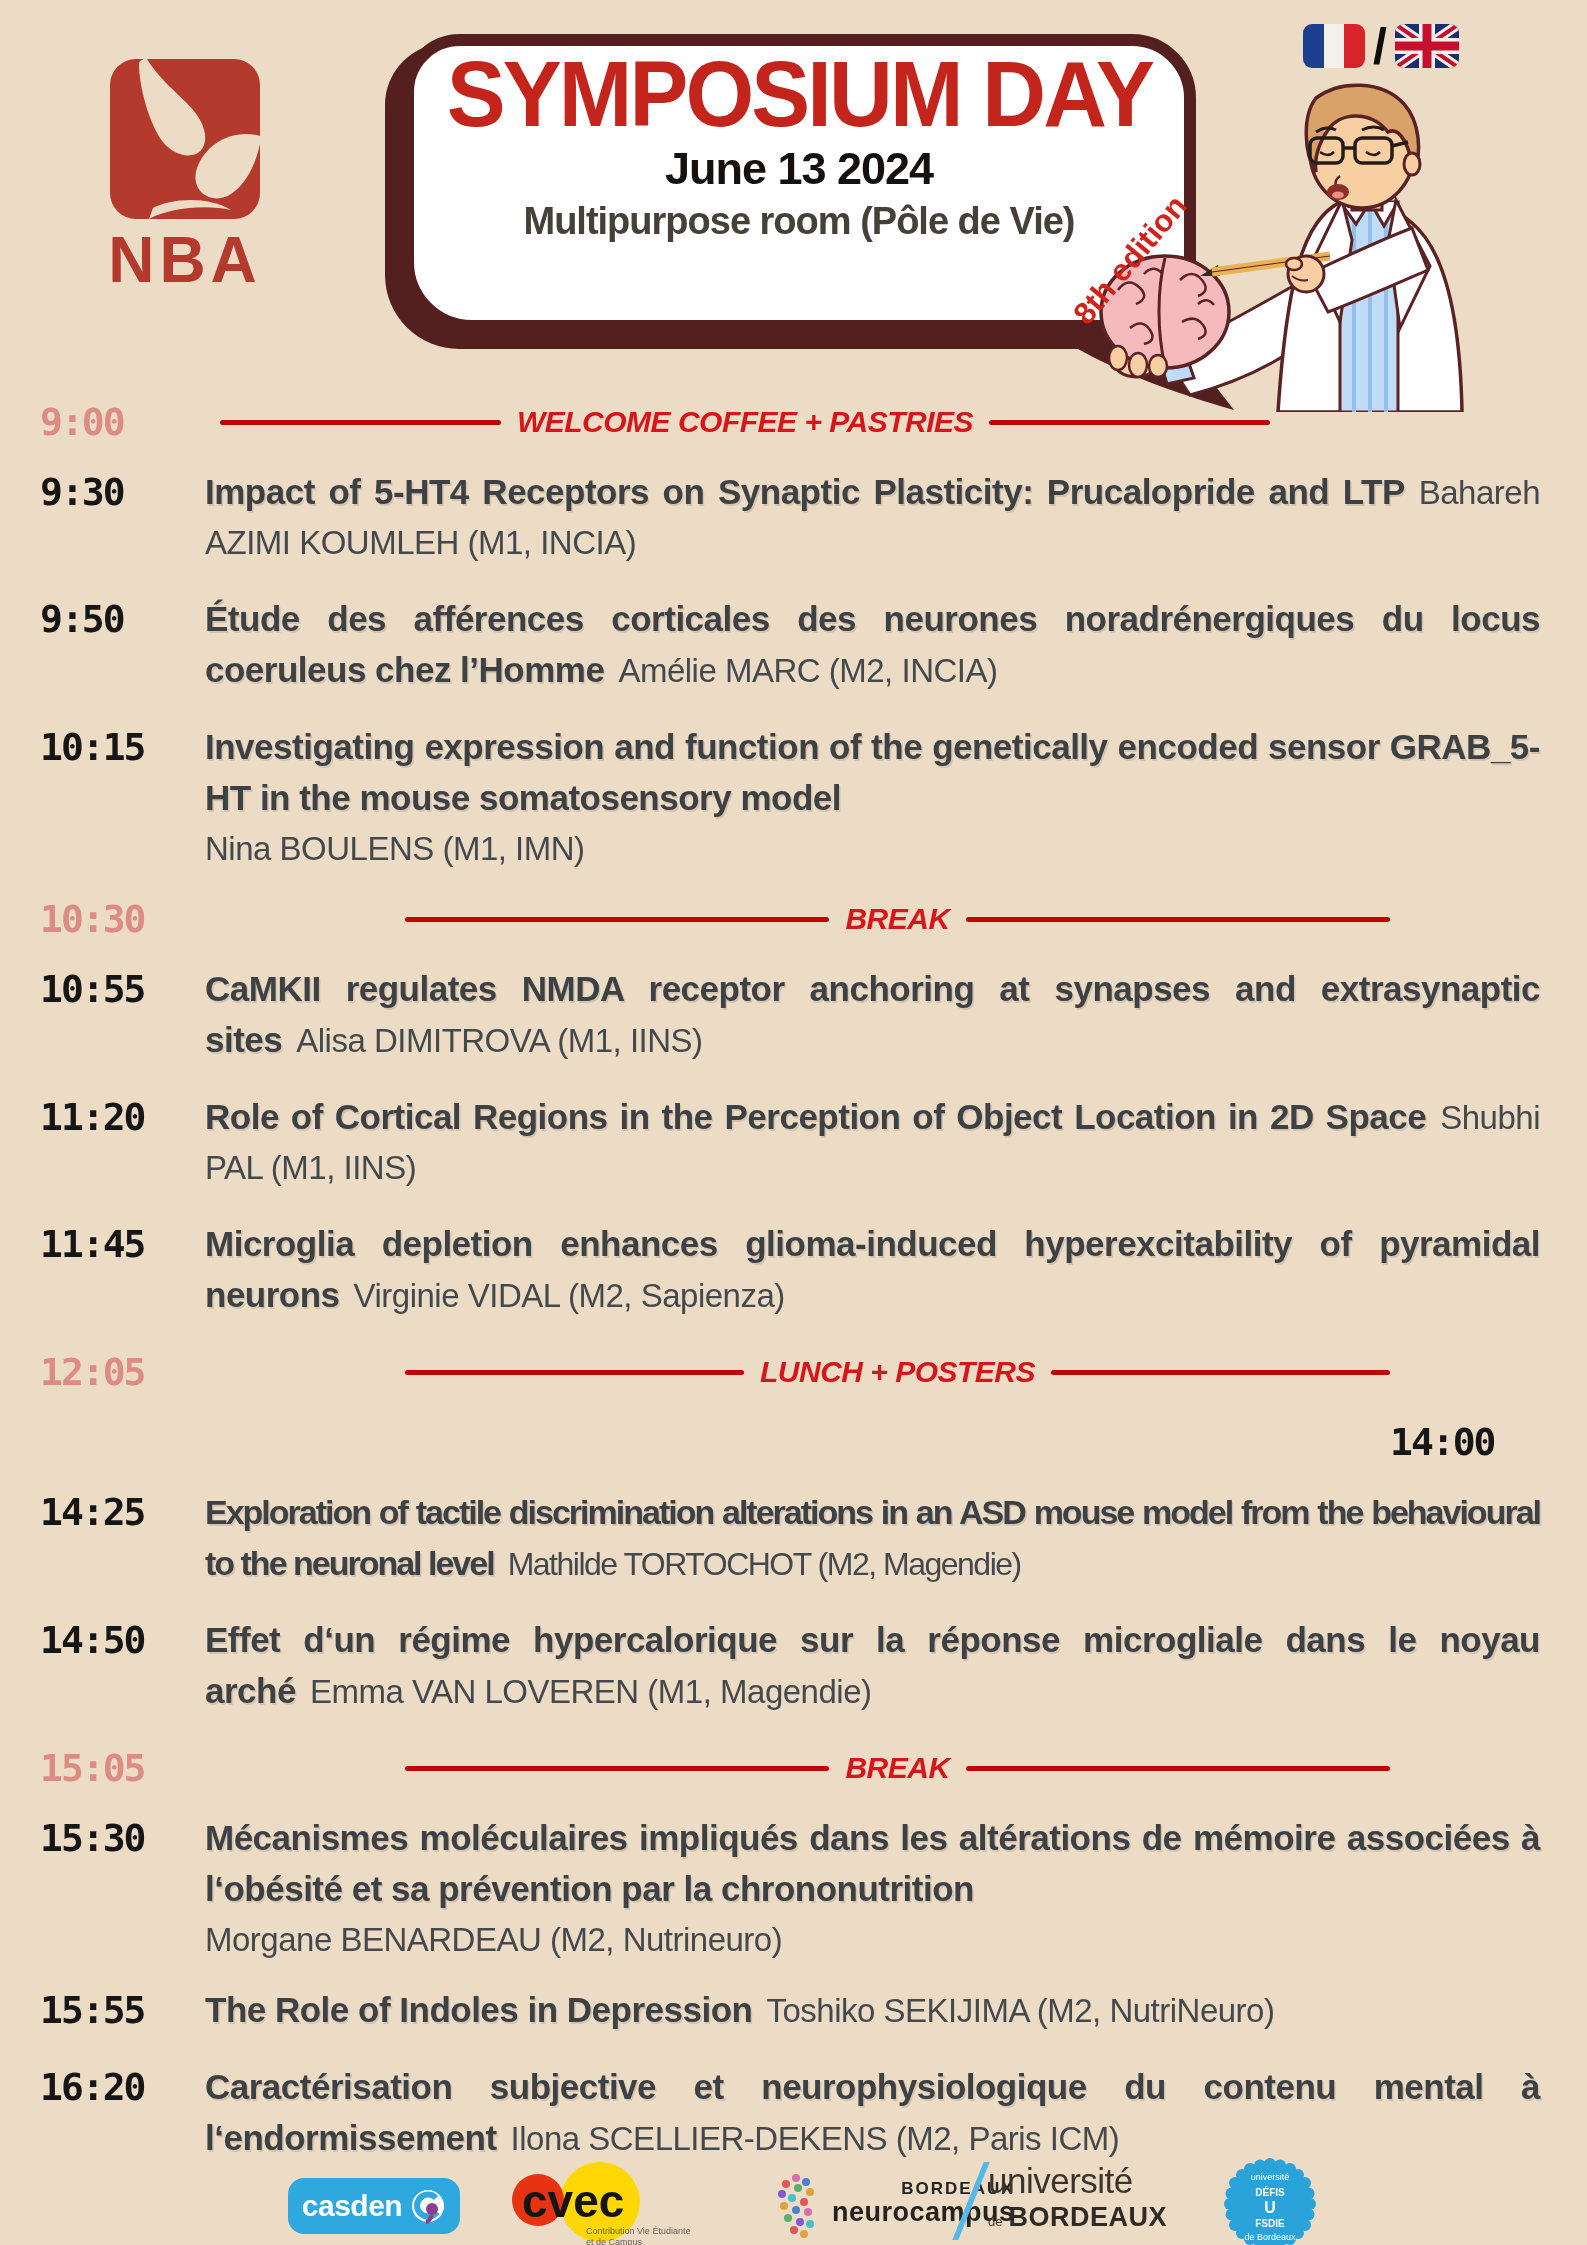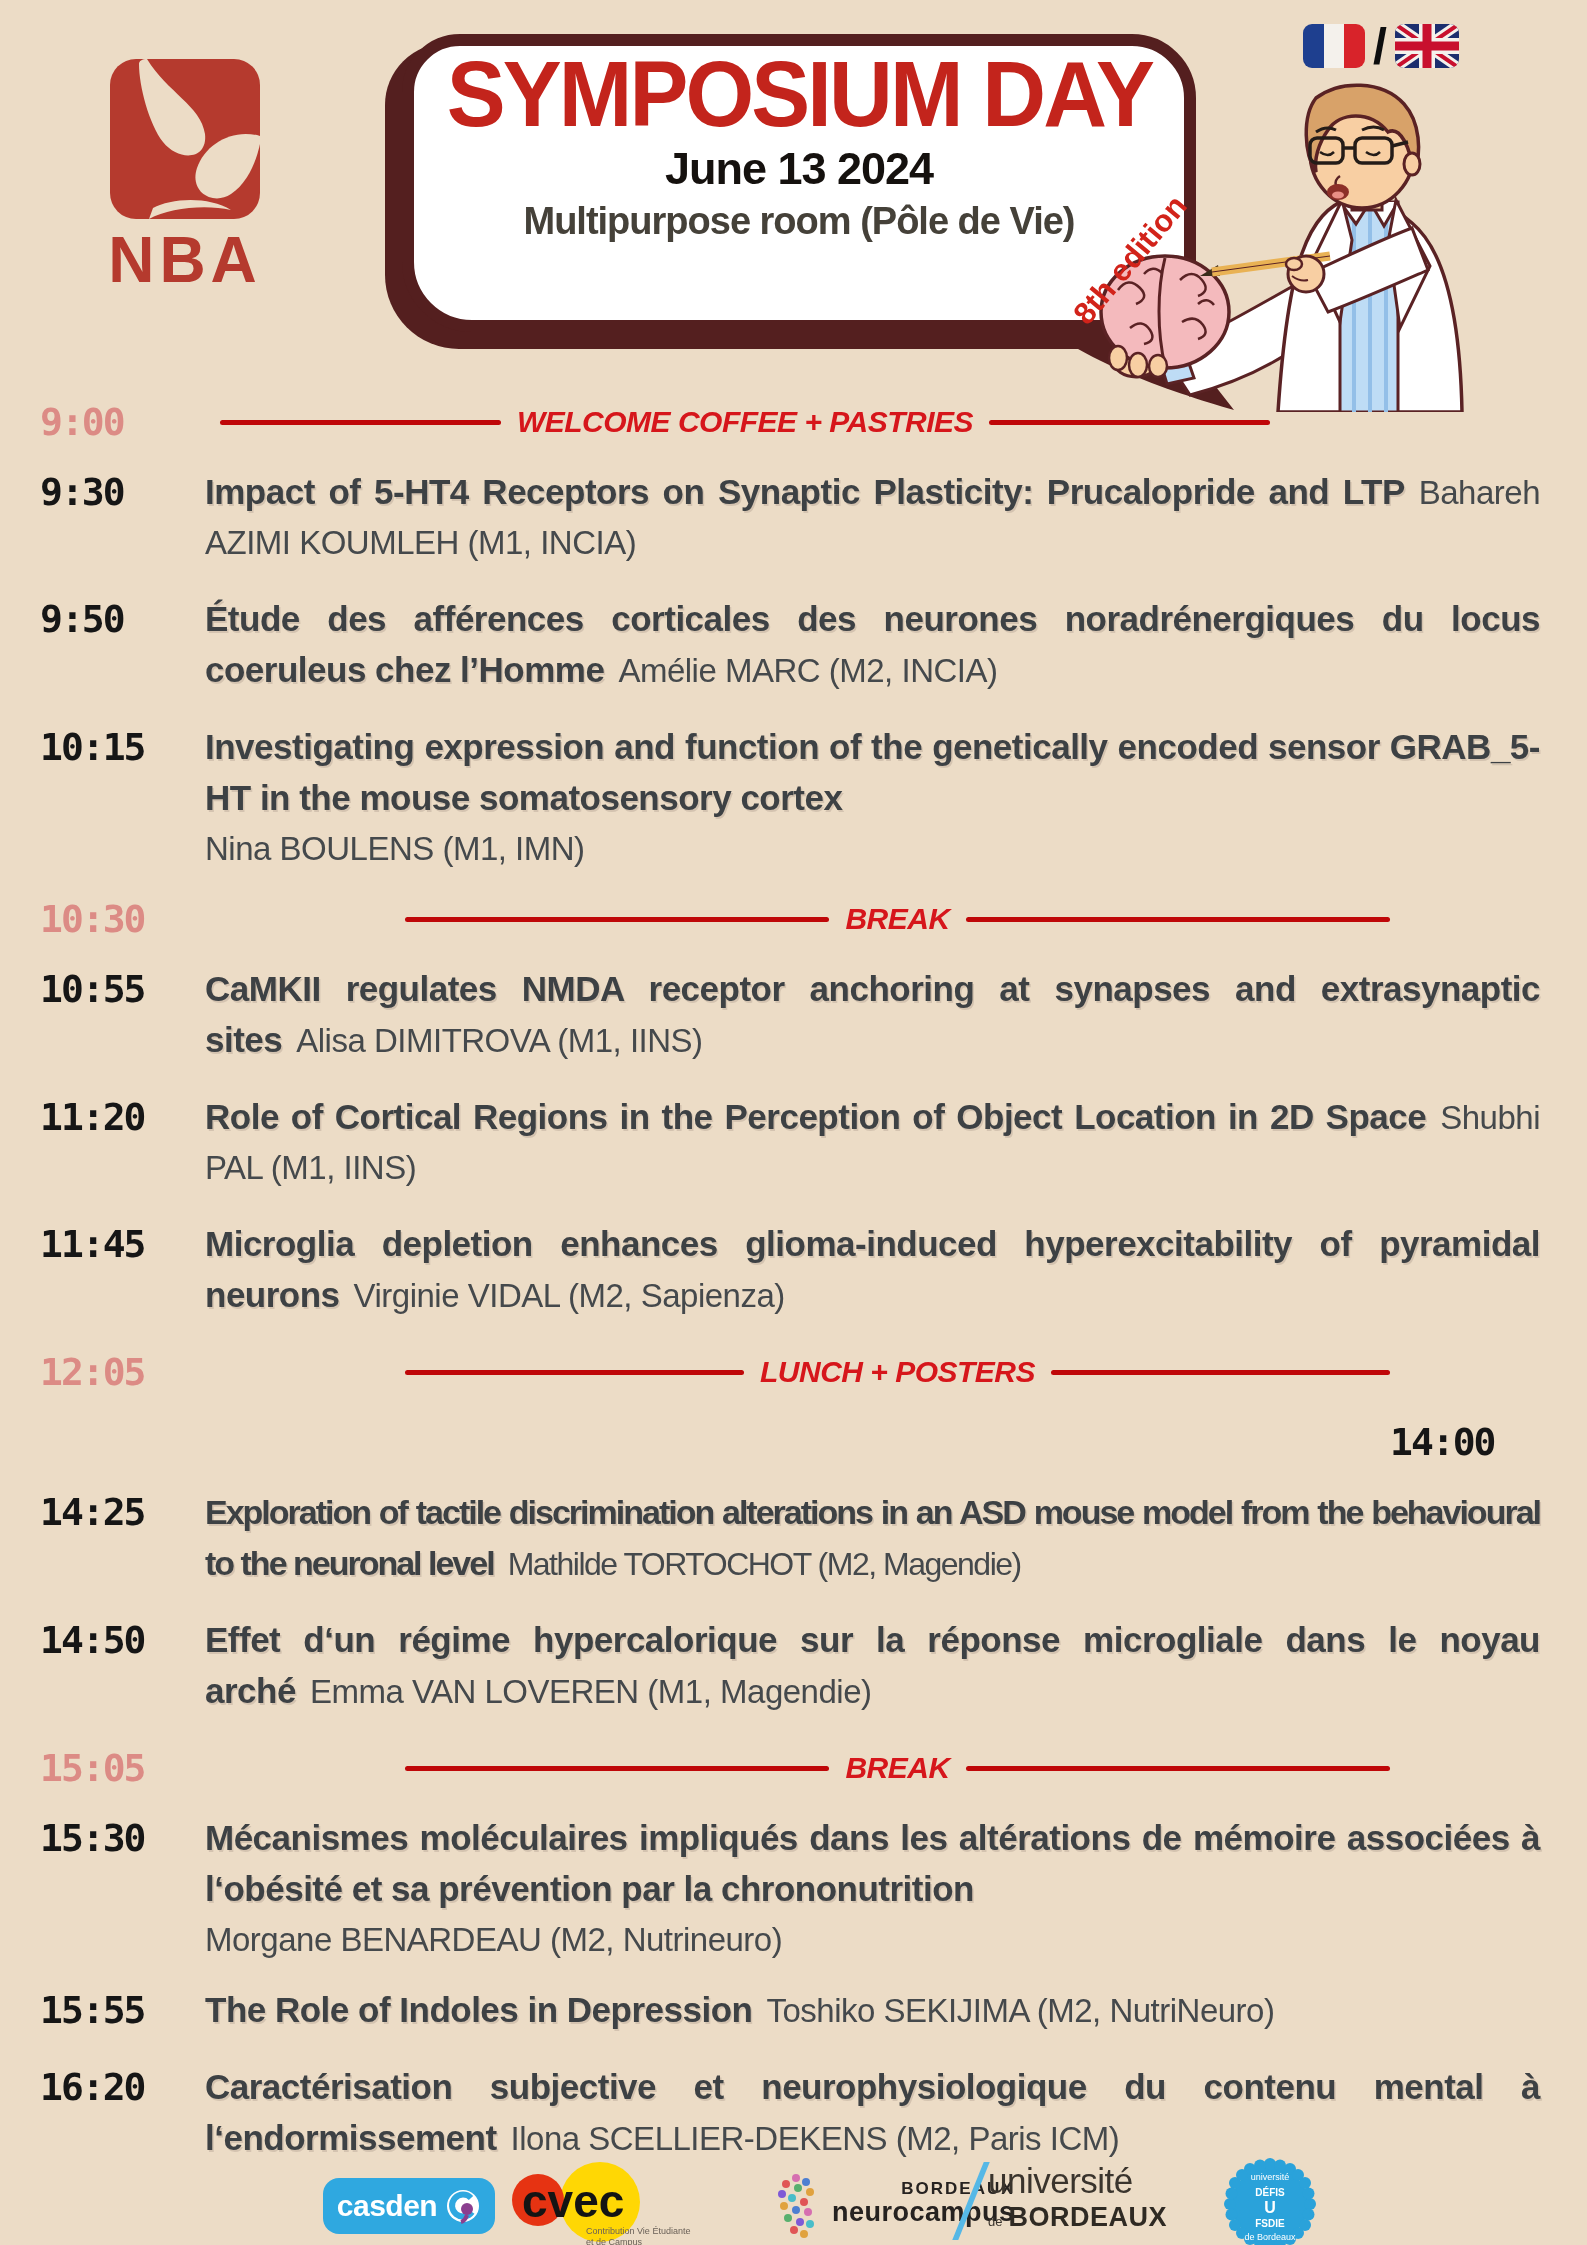--- a/index.html
+++ b/index.html
@@ -45,21 +45,21 @@
   .row.condensed .talk-speaker{letter-spacing:-1.5px;font-size:32px;}
   .brk-body{flex:1;display:flex;align-items:center;margin:0 150px 0 215px;height:44px;}
   .brk-line{flex:1;height:5px;background:var(--linered);border-radius:3px;}
   .brk-label{font-size:30px;font-weight:800;font-style:italic;color:var(--breakred);
              white-space:nowrap;margin:0 16px;letter-spacing:-.5px;}
   .row.brk:first-child .brk-body{margin:0 270px 0 30px;}
   .row.brk:last-child .brk-body{margin:0 175px 0 95px;}
 
   
   .casden{position:absolute;left:288px;top:2178px;width:172px;height:56px;background:#2fa8e0;
-          border-radius:16px;display:flex;align-items:center;justify-content:center;gap:8px;z-index:2;margin-left:35px;}
+          border-radius:16px;display:flex;align-items:center;justify-content:center;gap:8px;z-index:2;}
   .casden-word{color:#fff;font-size:30px;font-weight:700;letter-spacing:-.5px;}
   .cvec{position:absolute;left:508px;top:2160px;width:210px;height:90px;z-index:2;}
   .cvec svg{position:absolute;left:0;top:0;}
   .cvec-sub{position:absolute;left:78px;top:66px;font-size:9px;color:#6a6158;line-height:11px;}
   .ncampus{position:absolute;left:768px;top:2166px;display:flex;align-items:center;z-index:2;}
   .ncampus-text{margin-left:6px;color:#262220;}
   .ncampus-l1{font-size:17px;font-weight:700;letter-spacing:2px;text-align:right;}
   .ncampus-l2{font-size:27px;font-weight:700;letter-spacing:.5px;margin-top:-2px;}
   .ubx{position:absolute;left:958px;top:2162px;display:flex;align-items:flex-start;z-index:2;}
   .ubx-slash{width:6px;height:78px;background:#56b8e6;transform:skewX(-22deg);margin:0 14px 0 10px;}
@@ -194,21 +194,21 @@
   </div>
       <div class="row talk">
     <div class="time">9:50</div>
     <div class="talk-body">
       <span class="talk-title">Étude des afférences corticales des neurones noradrénergiques du locus coeruleus chez l’Homme</span><span class="talk-speaker">Amélie MARC (M2, INCIA)</span>
     </div>
   </div>
       <div class="row talk">
     <div class="time">10:15</div>
     <div class="talk-body">
-      <span class="talk-title">Investigating expression and function of the genetically encoded sensor GRAB_5-HT in the mouse somatosensory cortex</span><span class="talk-speaker newline">Nina BOULENS (M1, IMN)</span>
+      <span class="talk-title">Investigating expression and function of the genetically encoded sensor GRAB_5-HT in the mouse somatosensory model</span><span class="talk-speaker newline">Nina BOULENS (M1, IMN)</span>
     </div>
   </div>
       <div class="row brk">
     <div class="time">10:30</div>
     <div class="brk-body">
       <span class="brk-line"></span>
       <span class="brk-label">BREAK</span>
       <span class="brk-line"></span>
     </div>
   </div>

